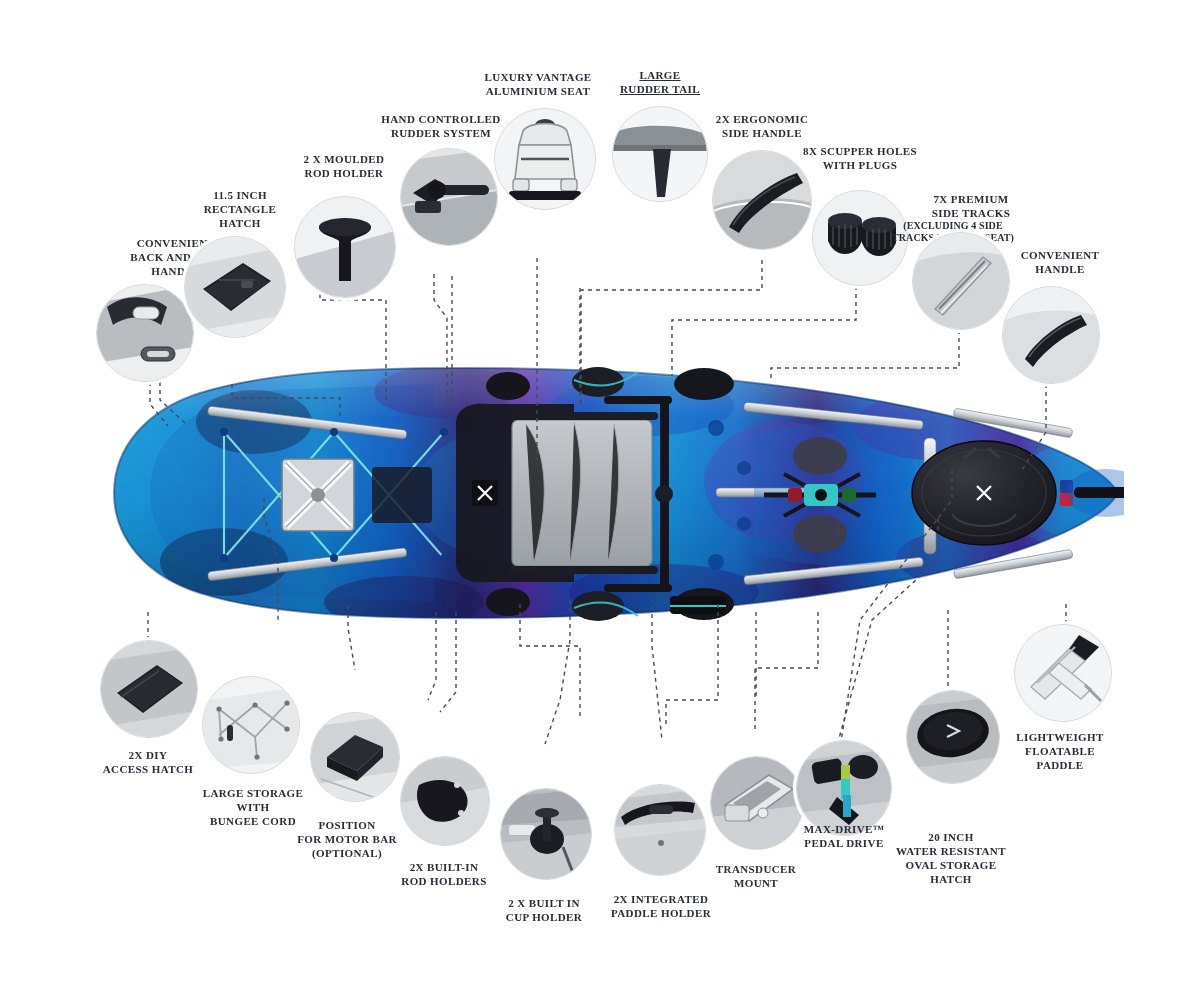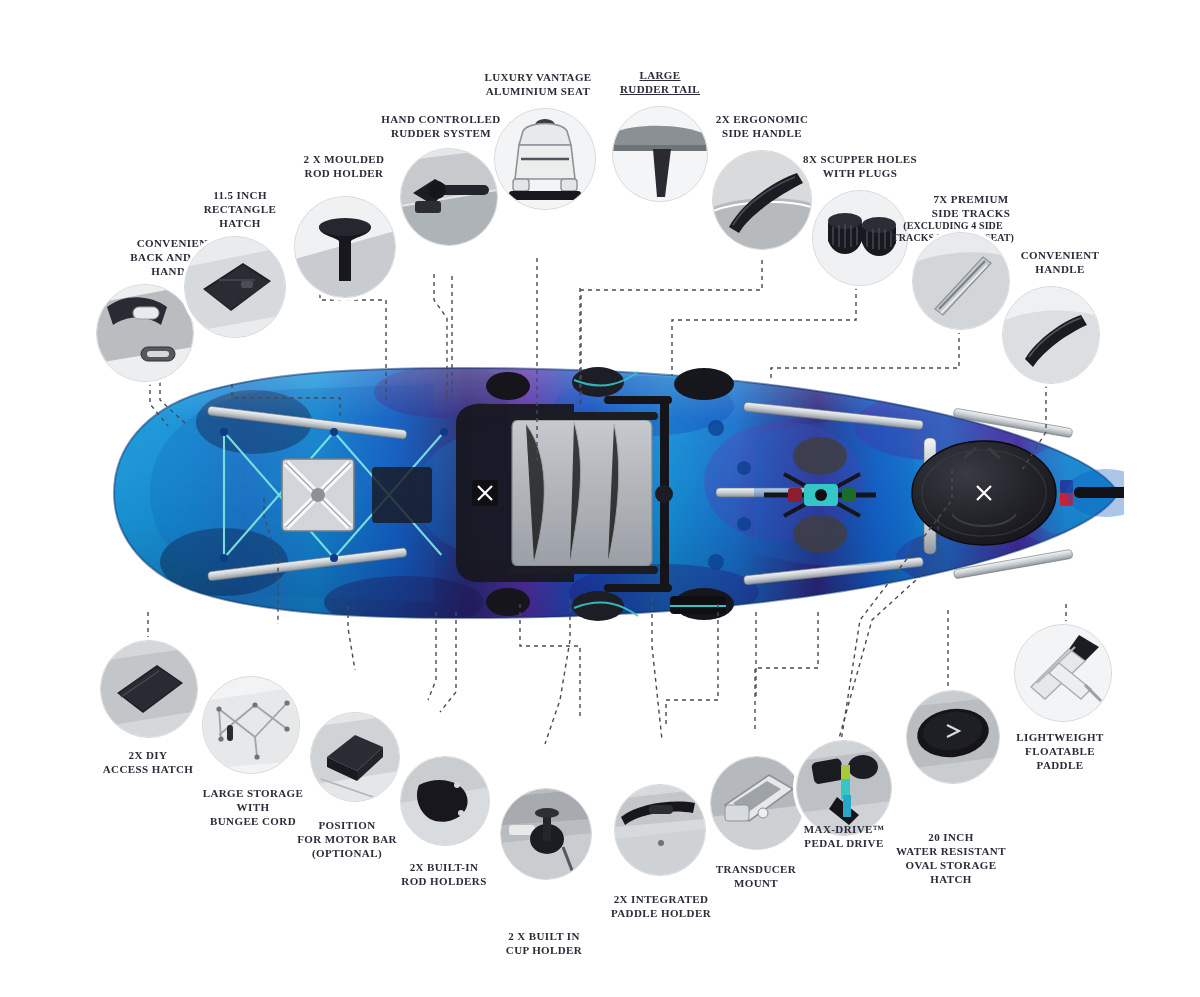--- a/index.html
+++ b/index.html
@@ -425,21 +425,21 @@
           <path d="M0,56 C24,46 70,44 98,52 L98,98 L0,98 Z" fill="#b6babd"></path>
           <path d="M0,60 C26,50 72,48 98,56" stroke="#fff" stroke-width="2" fill="none"></path>
           <path d="M16,76 C30,50 62,30 84,22 L90,32 C70,42 38,62 26,82 Z" fill="#1b1b22"></path>
           <path d="M20,74 C34,50 62,34 82,26" stroke="#4a4a55" stroke-width="1.6" fill="none"></path>
         </svg>
       </div>
     </div>
   </div>
 
   <div class="feature">
-    <div class="caption" style="left:786px;top:152px;width:148px;">8X SCUPPER HOLES
+    <div class="caption" style="left:786px;top:144px;width:148px;">8X SCUPPER HOLES
 WITH PLUGS</div>
     <div class="bubble" style="left:812px;top:190px;width:94px;height:94px;">
       <div class="photo">
         <svg viewBox="0 0 94 94" width="94" height="94">
           <rect width="94" height="94" fill="#f0f1f2"></rect>
           <g fill="#18181f">
             <ellipse cx="32" cy="46" rx="17" ry="17"></ellipse>
             <rect x="15" y="30" width="34" height="22" rx="3"></rect>
             <ellipse cx="32" cy="30" rx="17" ry="8" fill="#2c2c36"></ellipse>
             <ellipse cx="66" cy="48" rx="17" ry="17"></ellipse>
@@ -579,21 +579,21 @@
           <path d="M0,8 L90,0 L90,30 L0,36 Z" fill="#a7abaf"></path>
           <path d="M0,54 L90,44 L90,90 L0,90 Z" fill="#c9cdd0"></path>
           <rect x="8" y="36" width="26" height="10" rx="3" fill="#e7e9ea"></rect>
           <ellipse cx="46" cy="50" rx="17" ry="15" fill="#1c1c23"></ellipse>
           <rect x="42" y="24" width="8" height="28" fill="#24242c"></rect>
           <ellipse cx="46" cy="24" rx="12" ry="5" fill="#2e2e37"></ellipse>
           <path d="M62,58 L72,84" stroke="#55585c" stroke-width="3"></path>
         </svg>
       </div>
     </div>
-    <div class="caption" style="left:488px;top:896px;width:112px;margin-top:33px;">2 X BUILT IN
+    <div class="caption" style="left:488px;top:896px;width:112px;">2 X BUILT IN
 CUP HOLDER</div>
   </div>
 
   <div class="feature">
     <div class="bubble" style="left:614px;top:784px;width:90px;height:90px;">
       <div class="photo">
         <svg viewBox="0 0 90 90" width="90" height="90">
           <rect width="90" height="90" fill="#d7dadc"></rect>
           <path d="M0,14 L90,4 L90,34 L0,42 Z" fill="#c3c7ca"></path>
           <path d="M0,54 L90,44 L90,90 L0,90 Z" fill="#cfd2d5"></path>

